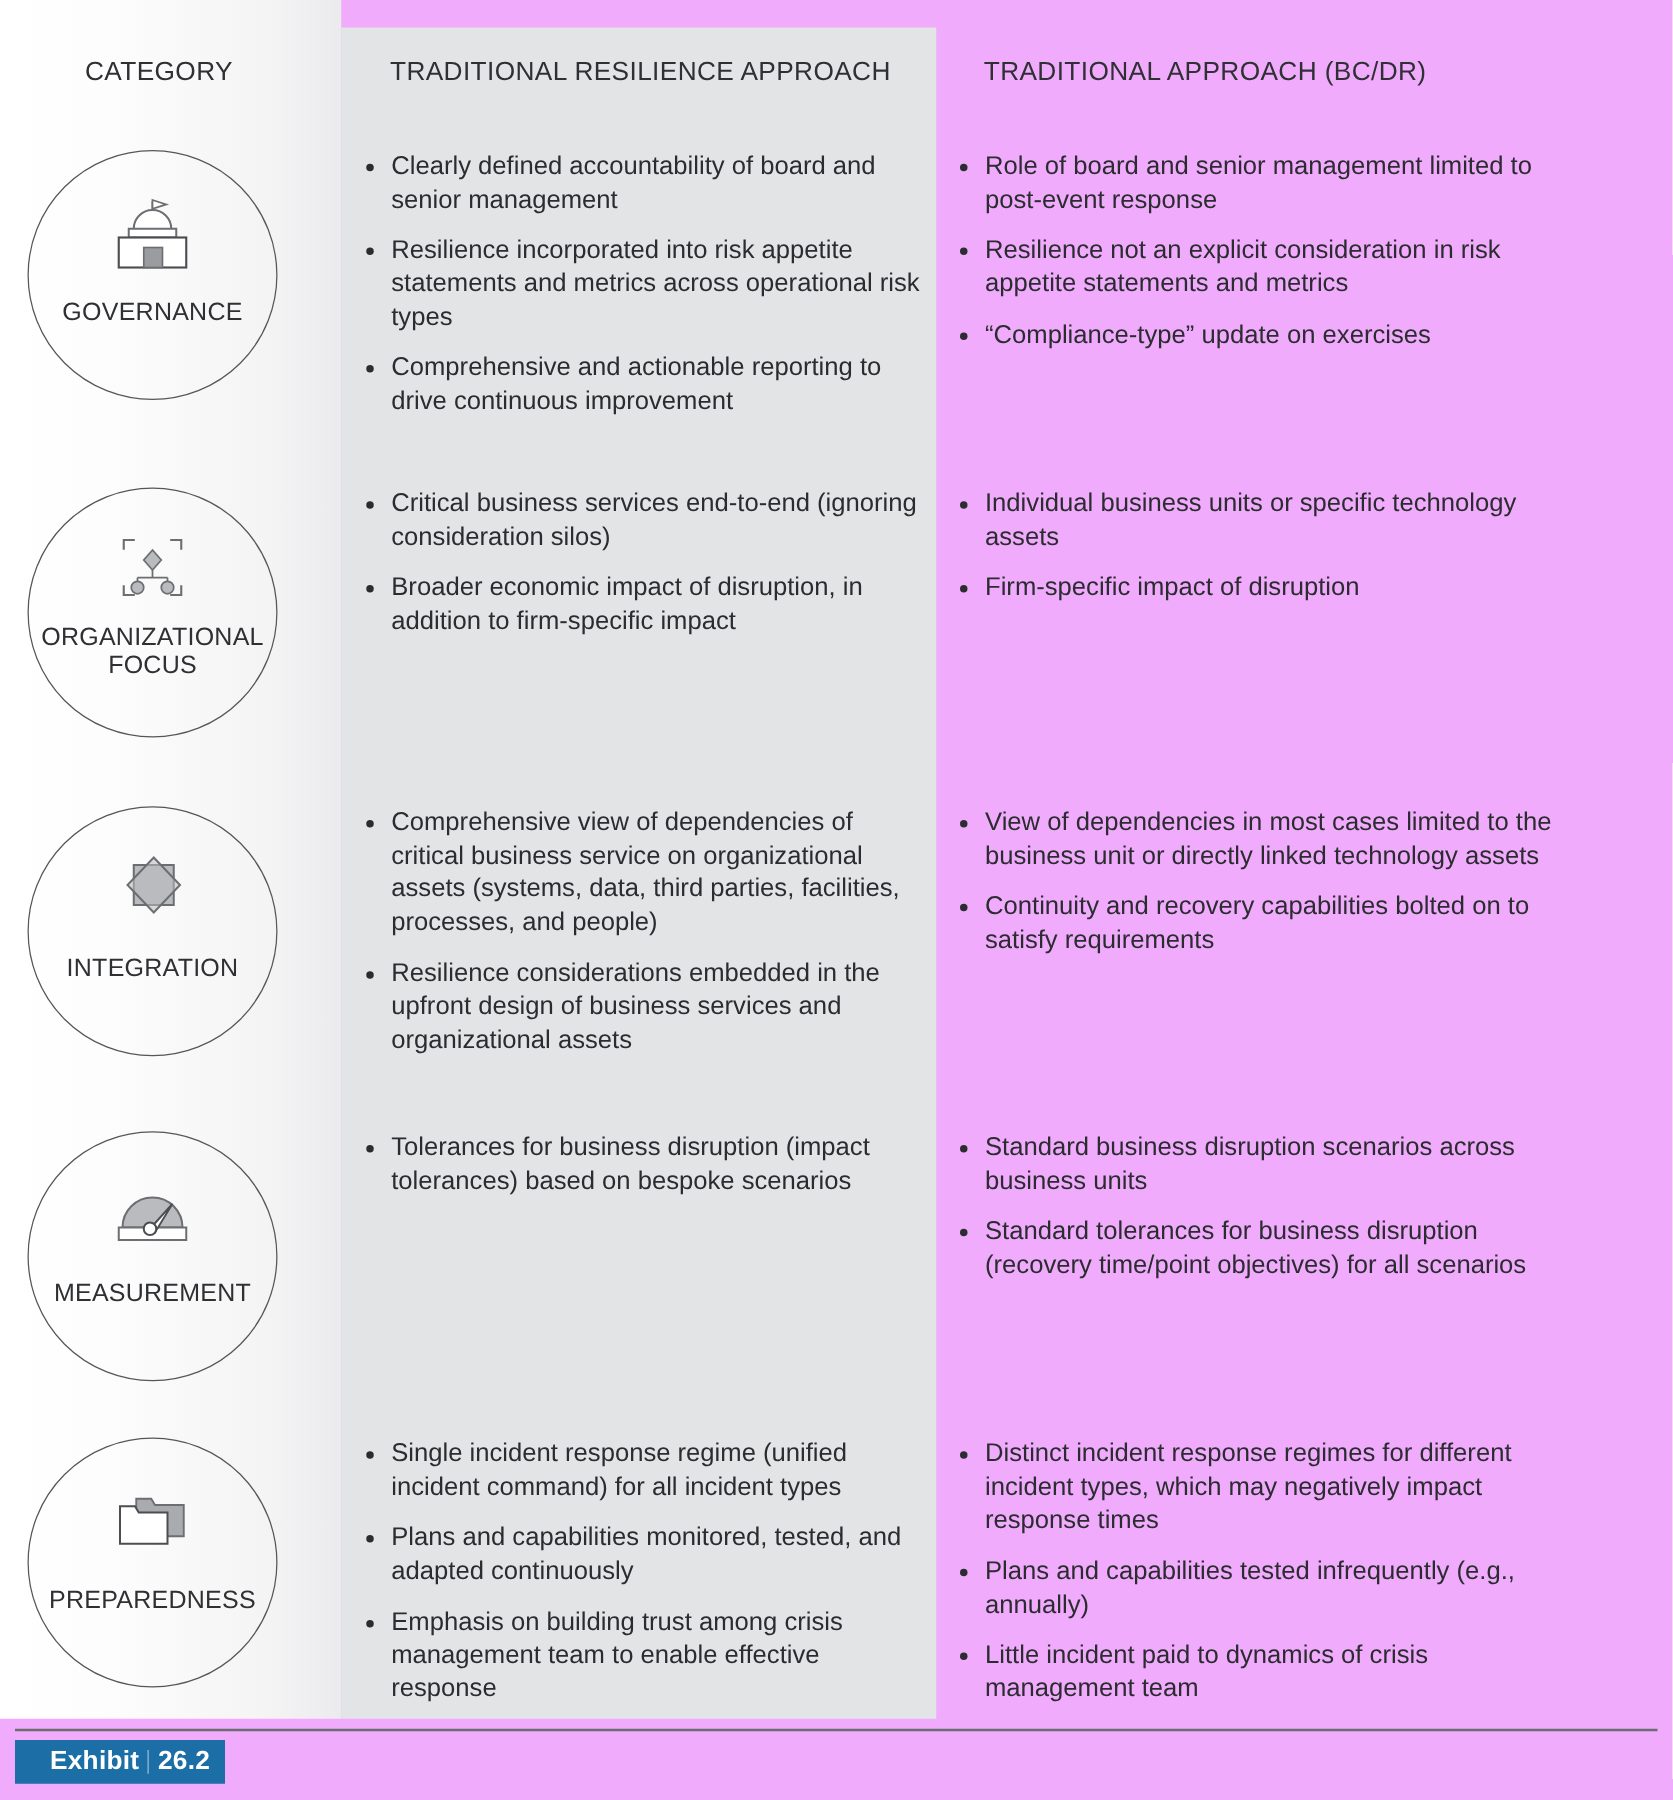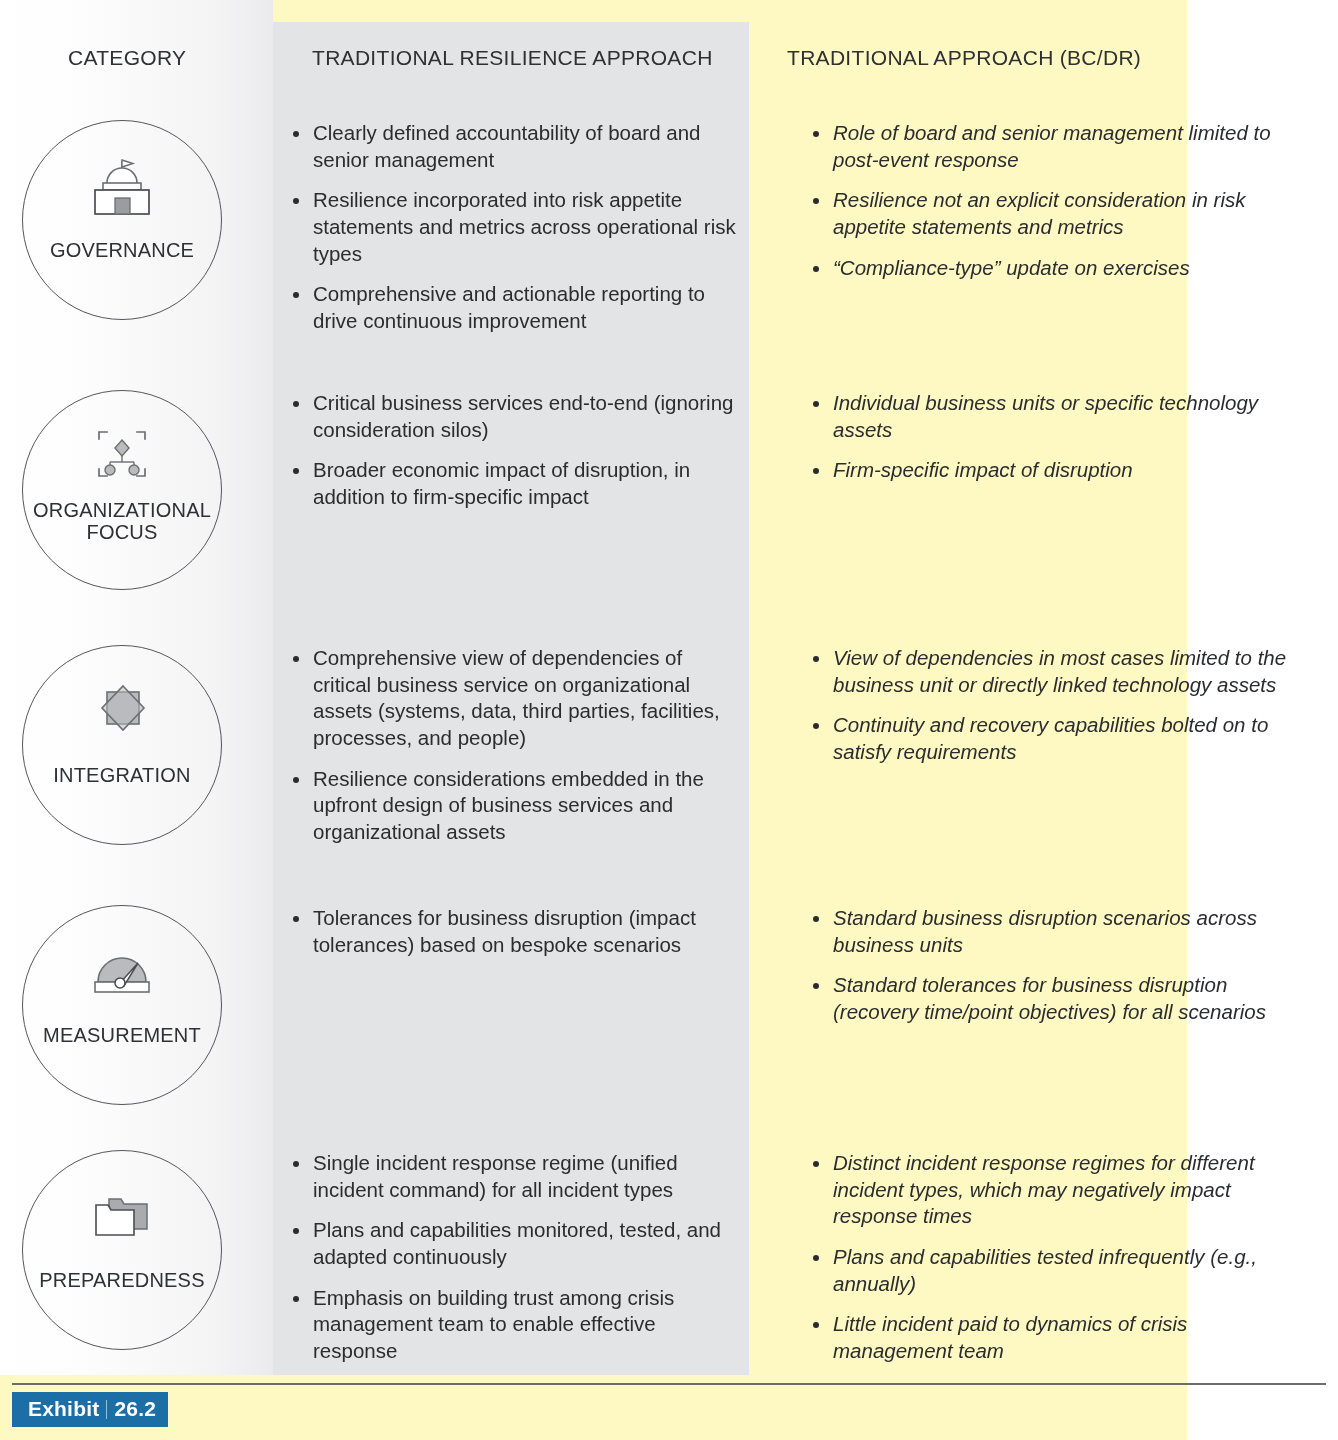--- a/index.html
+++ b/index.html
@@ -5,23 +5,23 @@
   * { box-sizing: border-box; margin: 0; padding: 0; }
   html, body {
     width: 1338px;
     height: 1440px;
     background: #ffffff;
     font-family: "Liberation Sans", sans-serif;
     overflow: hidden;
   }
   .page {
     position: relative;
-    width: 1187px;
+    width: 1338px;
     height: 1440px;
-    background: #fef9c3;
+    background: #f0abfc;
   }
 
   
   .left-wash {
     position: absolute;
     left: 0; top: 0;
     width: 273px; height: 1375px;
     background: linear-gradient(to right, #ffffff 0%, #fdfdfd 30%, #f4f4f5 78%, #ebebed 100%);
   }
 
@@ -100,23 +100,22 @@
   .cat-label.two-line { top: 108px; }
 
   
   .col-ora {
     position: absolute;
     left: 288px;
     width: 448px;
   }
   .col-trad {
     position: absolute;
-    left: 808px;
+    left: 763px;
     width: 500px;
-    font-style: italic;
   }
   ul.bullets { list-style: none; }
   ul.bullets li {
     position: relative;
     padding-left: 25px;
     font-size: 20.5px;
     line-height: 1.30;
     color: #2b2c2f;
     margin-bottom: 14px;
   }
@@ -147,21 +146,21 @@
     top: 1392px;
     display: flex;
     align-items: center;
     gap: 14px;
   }
   .badge {
     background: #1b6ea6;
     color: #ffffff;
     font-weight: 700;
     font-size: 21px;
-    padding: 5px 12px 6px 16px;
+    padding: 5px 12px 6px 28px;
     letter-spacing: 0.2px;
     display: inline-flex;
     gap: 7px;
     align-items: baseline;
   }
   .badge .sep {
     display: inline-block;
     width: 1px;
     height: 19px;
     background: rgba(255,255,255,0.55);

